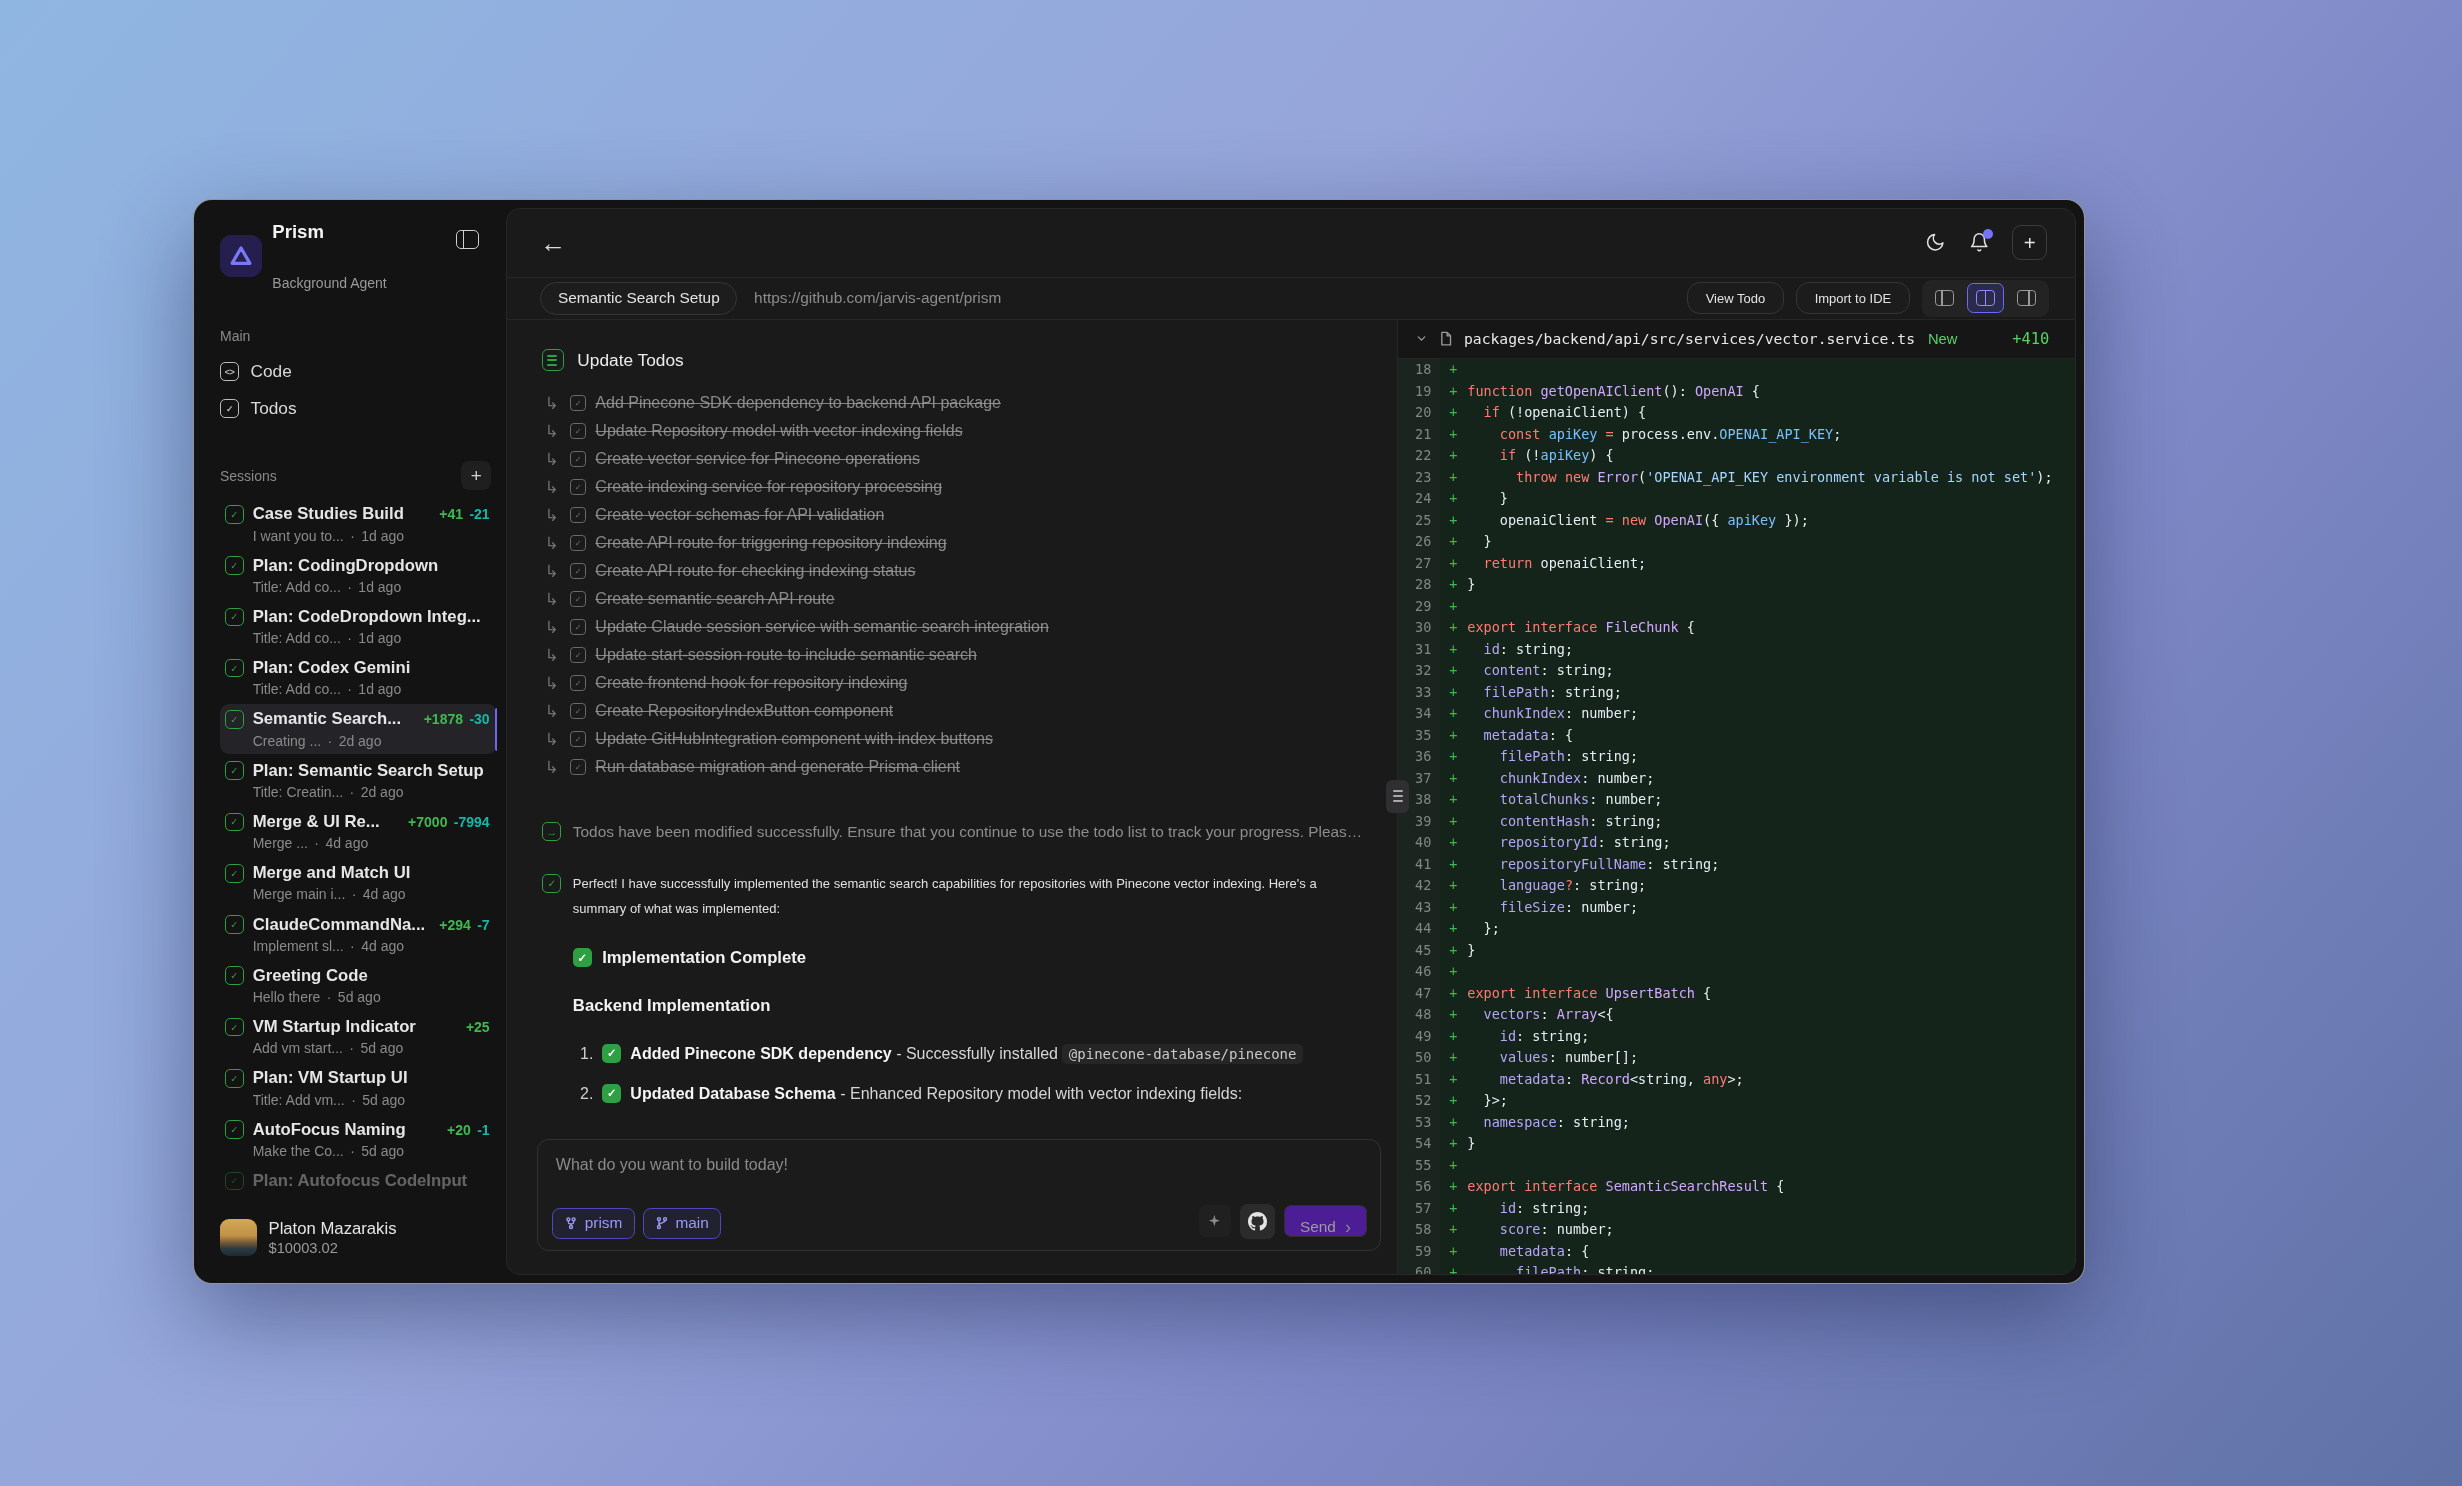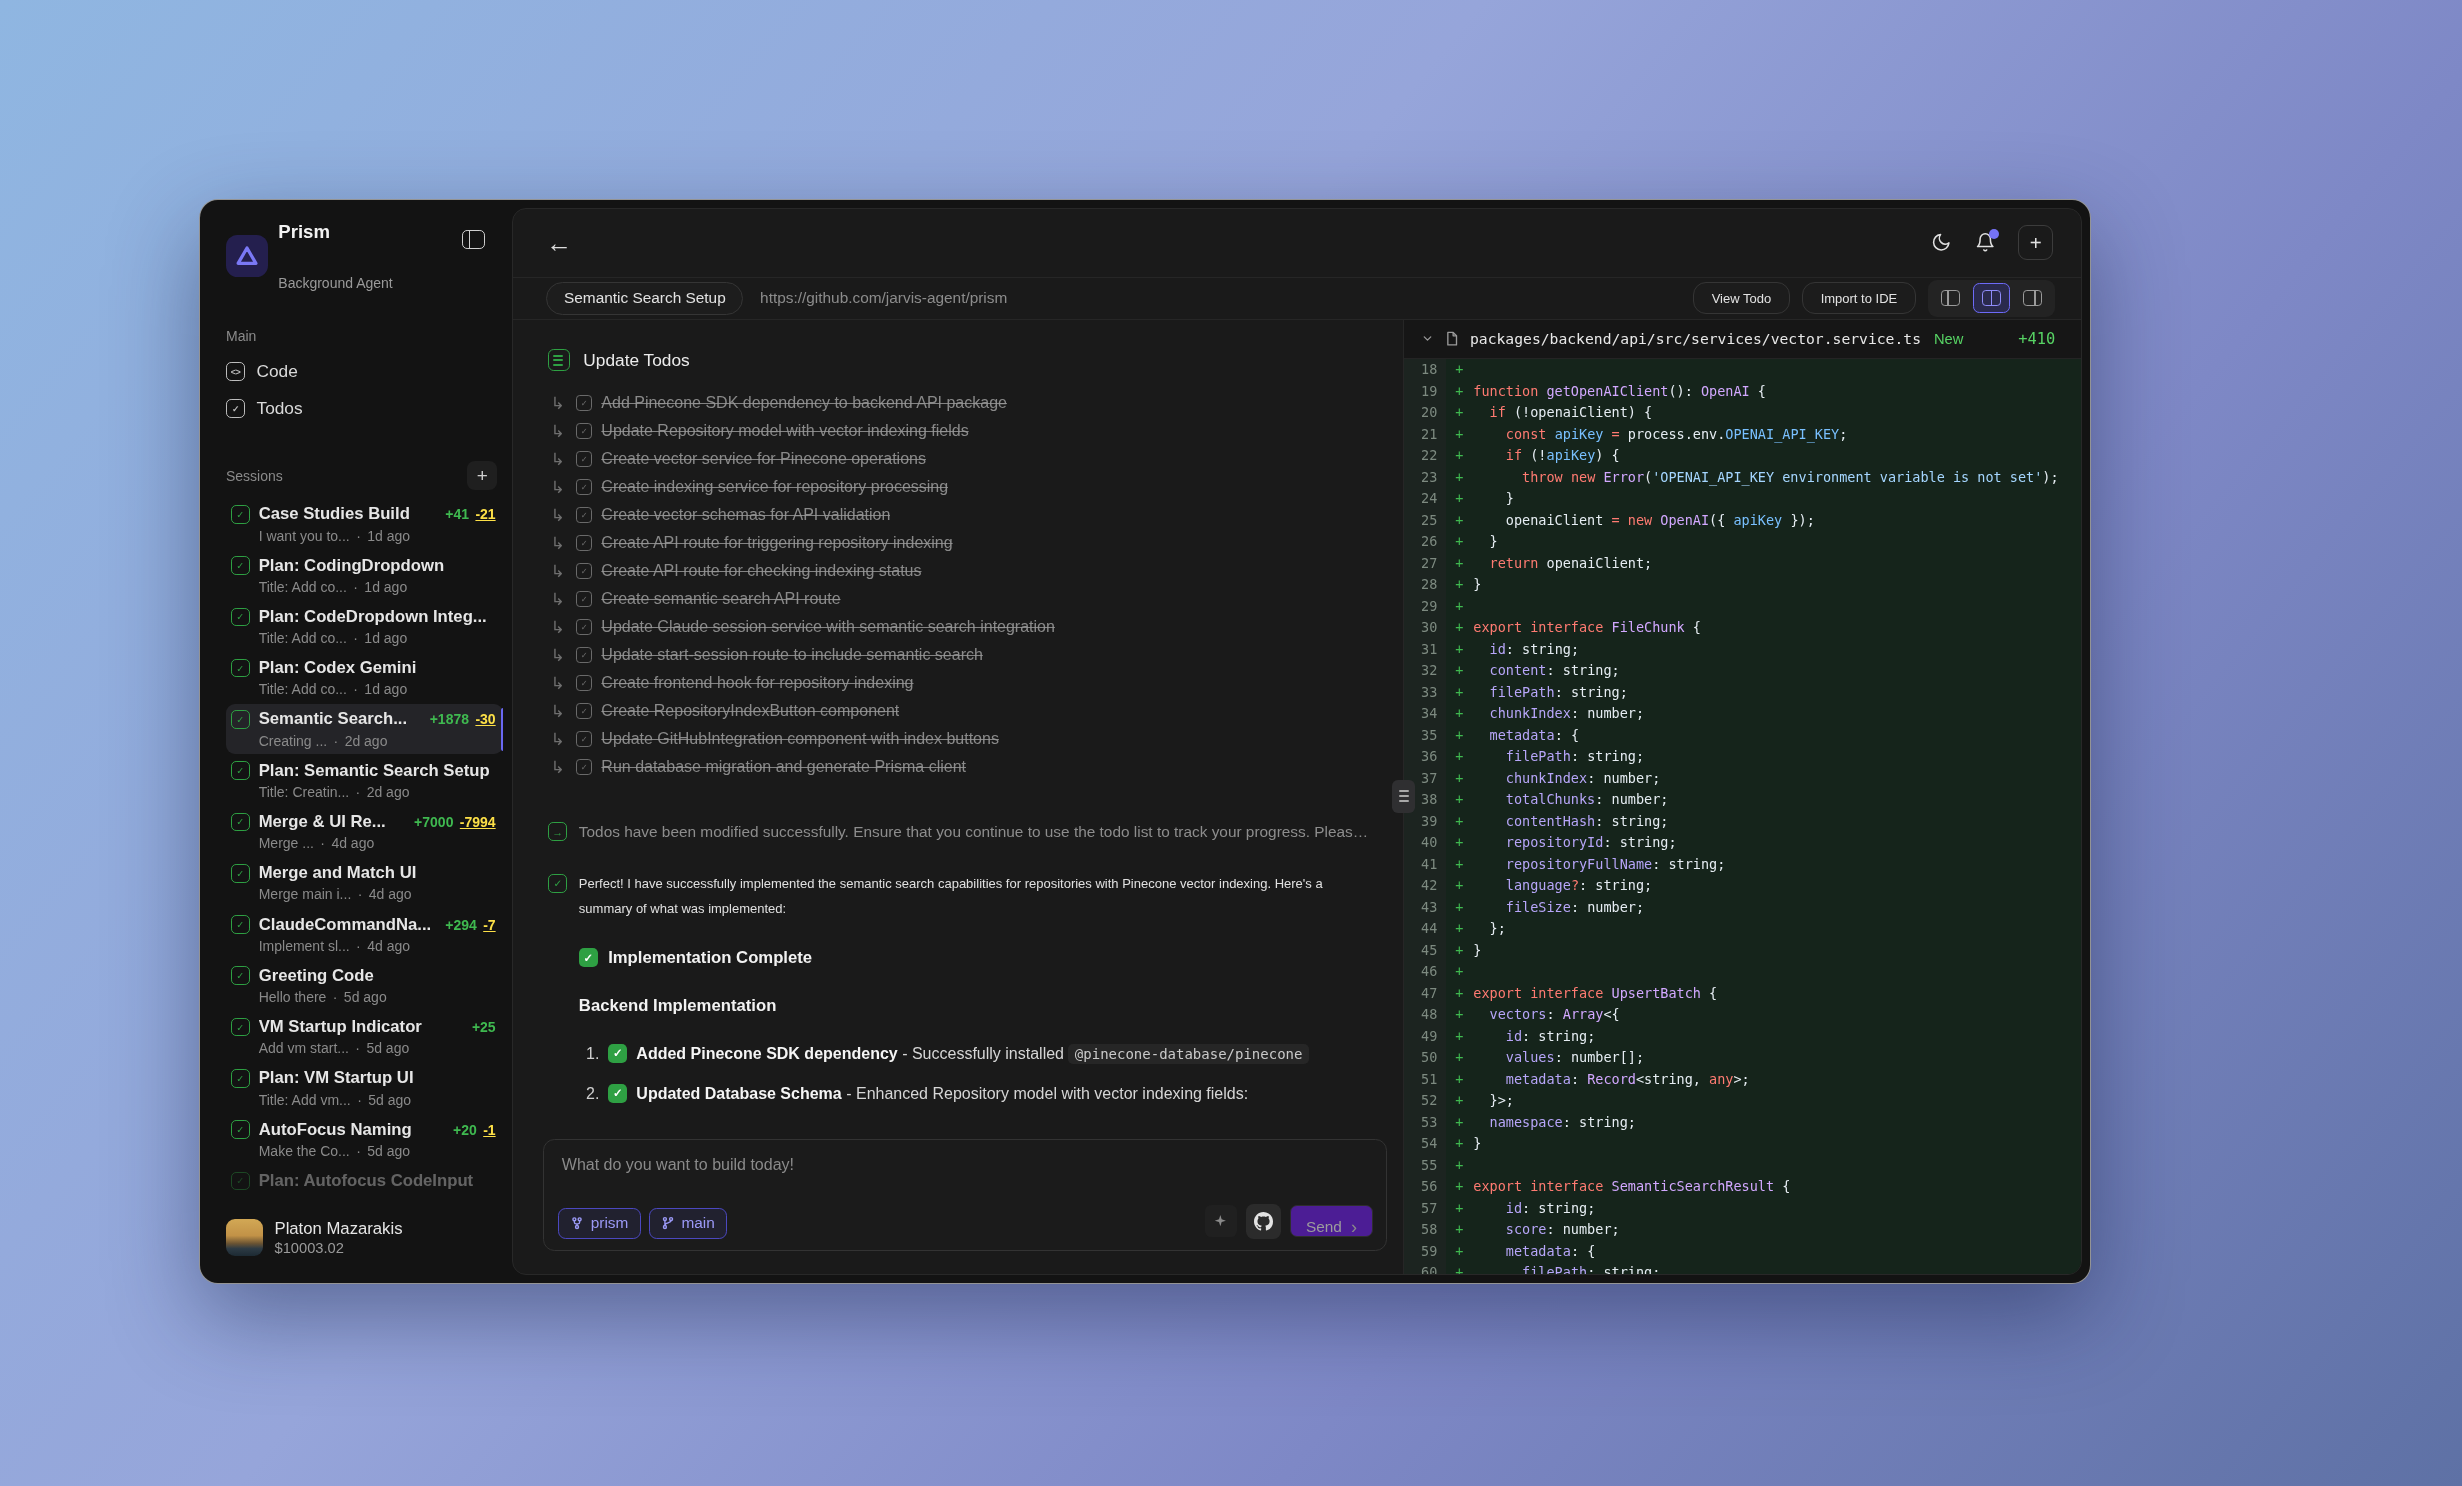--- a/index.html
+++ b/index.html
@@ -1,19 +1,19 @@
 <!DOCTYPE html>
 <html style="font-size:10.3px"><head>
 <meta charset="utf-8">
 <style>
   html,body{margin:0;padding:0;background:#777;}
   .canvas{position:relative;width:2462px;height:1486px;overflow:hidden;
     background:linear-gradient(130deg,#8fb6e1 0%,#96a5da 40%,#7e88c6 68%,#5e71a5 100%);
     font-family:"Liberation Sans",sans-serif;-webkit-font-smoothing:antialiased;}
-  .window{position:absolute;left:199px;top:199px;width:1892px;height:1085px;background:#131313;
+  .window{position:absolute;left:193px;top:199px;width:1892px;height:1085px;background:#131313;
     border:1.9px solid rgba(255,255,255,.55);border-radius:19px;box-sizing:border-box;display:flex;
     overflow:hidden;box-shadow:0 32px 90px rgba(20,30,70,.45);}
   
   .sidebar{flex:0 0 264px;display:flex;flex-direction:column;padding:20.5px 0 26px 26px;box-sizing:border-box;position:relative;}
   .side-header{display:flex;align-items:center;gap:10.3px;position:relative;margin-right:15.4px;}
   .logo{width:42px;height:42px;border-radius:11.5px;background:#241f4e;display:flex;align-items:center;justify-content:center;flex:0 0 42px;}
   .app-name{font-size:18.6px;font-weight:700;color:#f2f2f2;line-height:22px;}
   .app-sub{font-size:14px;color:#9a9a9a;line-height:16.7px;margin-top:32px;}
   .collapse-btn{position:absolute;right:11.5px;top:9px;width:23px;height:19px;border:1.9px solid #cfcfcf;border-radius:5.1px;box-sizing:border-box;cursor:pointer;}
   .collapse-btn::after{content:"";position:absolute;left:5.1px;top:0;bottom:0;width:1.9px;background:#cfcfcf;}
@@ -26,21 +26,21 @@
   .add-session{width:29.5px;height:29.5px;border-radius:7.7px;background:#1f1f1f;color:#cfcfcf;font-size:19px;display:flex;align-items:center;justify-content:center;cursor:pointer;}
   .sessions{margin:9px 9px 0 0;flex:1;overflow:hidden;}
   .session{position:relative;border-radius:9px;padding:5.1px 7.7px 5.1px 5.1px;margin-bottom:1.9px;cursor:pointer;}
   .session.selected{background:#242428;}
   .session.selected .sel-bar{position:absolute;right:-1.3px;top:3.2px;bottom:3.2px;width:3.8px;border-radius:2.6px;background:#6a68f2;}
   .session.faded{opacity:.38;}
   .srow1{display:flex;align-items:center;gap:9px;}
   .s-check{width:18.6px;height:18.6px;border:1.9px solid #2ea043;border-radius:5.1px;box-sizing:border-box;color:#2ea043;font-size:9.6px;display:flex;align-items:center;justify-content:center;flex:0 0 18.6px;}
   .s-title{font-size:16.7px;font-weight:600;color:#e6e6e6;white-space:nowrap;overflow:hidden;}
   .s-diff{margin-left:auto;display:flex;gap:6.4px;font-size:14px;font-weight:600;padding-left:5.1px;}
-  .add{color:#3fb950;} .del{color:#fde047;text-decoration:underline;}
+  .add{color:#3fb950;} .del{color:#14b8a6;}
   .srow2{margin:3.2px 0 0 27.6px;display:flex;align-items:center;gap:6.4px;font-size:14px;color:#8a8a8a;white-space:nowrap;}
   .profile{margin:16.7px 15.4px 0 0;display:flex;align-items:center;gap:11.5px;cursor:pointer;}
   .avatar{width:37px;height:37px;border-radius:9px;flex:0 0 37px;
     background:linear-gradient(180deg,#d2a855 0%,#c29247 45%,#6b5433 66%,#2c3a44 80%,#1d2a33 100%);}
   .p-name{font-size:16.7px;color:#e6e6e6;line-height:20.5px;}
   .p-balance{font-size:14.7px;color:#9a9a9a;line-height:18px;}
   
   .card{flex:1;margin:7.7px 7.7px 7.7px 0;background:#1a1a1a;border:0.6px solid #282828;border-radius:14px;display:flex;flex-direction:column;overflow:hidden;box-sizing:border-box;}
   .topbar{height:68px;flex:0 0 68px;display:flex;align-items:center;padding:0 28px 0 33px;border-bottom:0.6px solid #262626;}
   .back{font-size:26px;color:#dcdcdc;cursor:pointer;line-height:1;}

